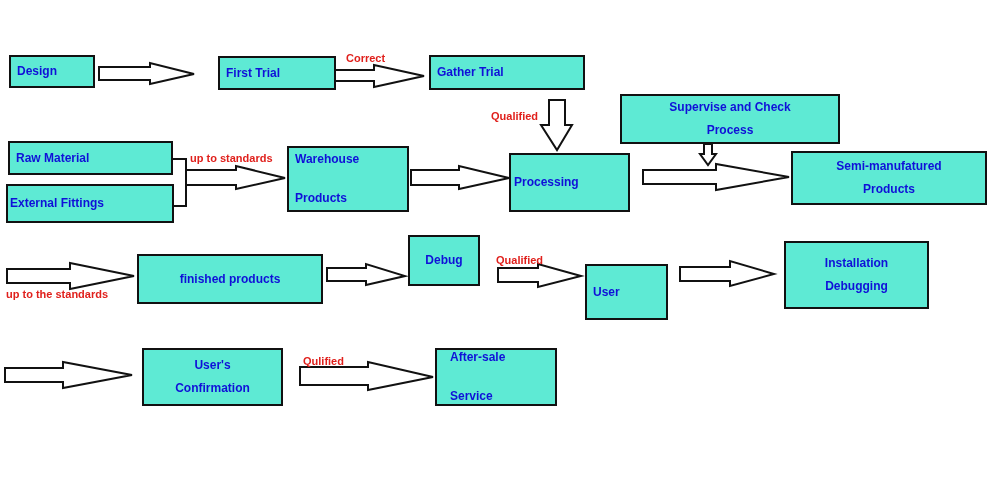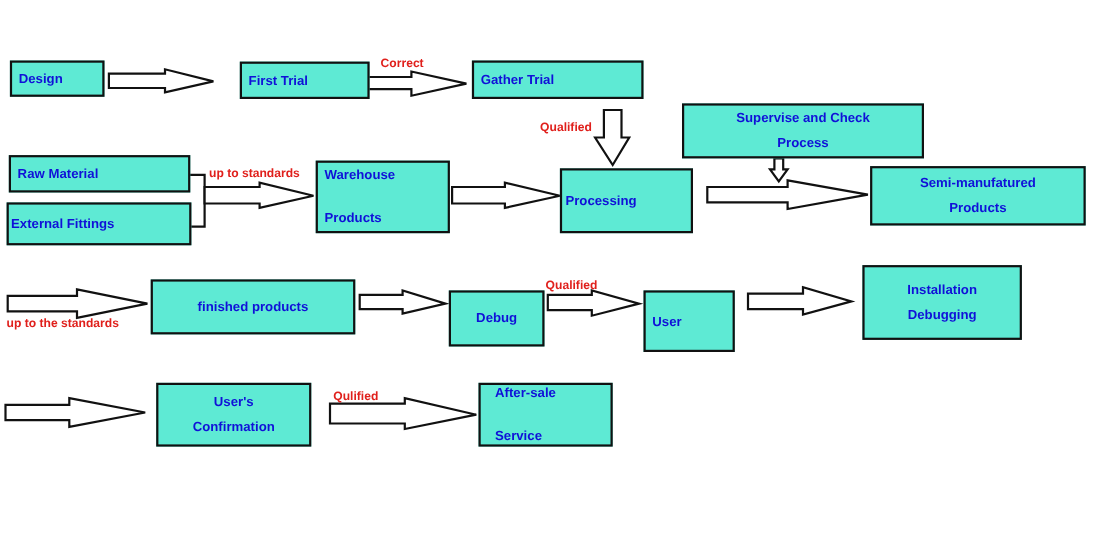--- a/index.html
+++ b/index.html
@@ -91,21 +91,21 @@
   </div>
   <div class="box center" style="left:791px;top:151px;width:196px;height:54px;flex-direction:column;justify-content:center;padding:0 2px;">
     <span>Semi-manufatured</span>
     <span>Products</span>
   </div>
 
   <div class="lbl" style="left:6px;top:252px;margin-top:36px;">up to the standards</div>
   <div class="box center" style="left:137px;top:254px;width:186px;height:50px;flex-direction:column;justify-content:center;padding:0 2px;">
     <span>finished products</span>
   </div>
-  <div class="box center" style="left:408px;top:264px;width:87px;height:51px;">
+  <div class="box center" style="left:408px;top:235px;width:72px;height:51px;">
     <span>Debug</span>
   </div>
   <div class="lbl" style="left:496px;top:254px;">Qualified</div>
   <div class="box left" style="left:585px;top:248px;width:83px;height:56px;margin-top:16px;">
     <span>User</span>
   </div>
   <div class="box center" style="left:784px;top:241px;width:145px;height:68px;flex-direction:column;justify-content:center;">
     <span>Installation</span>
     <span>Debugging</span>
   </div>

